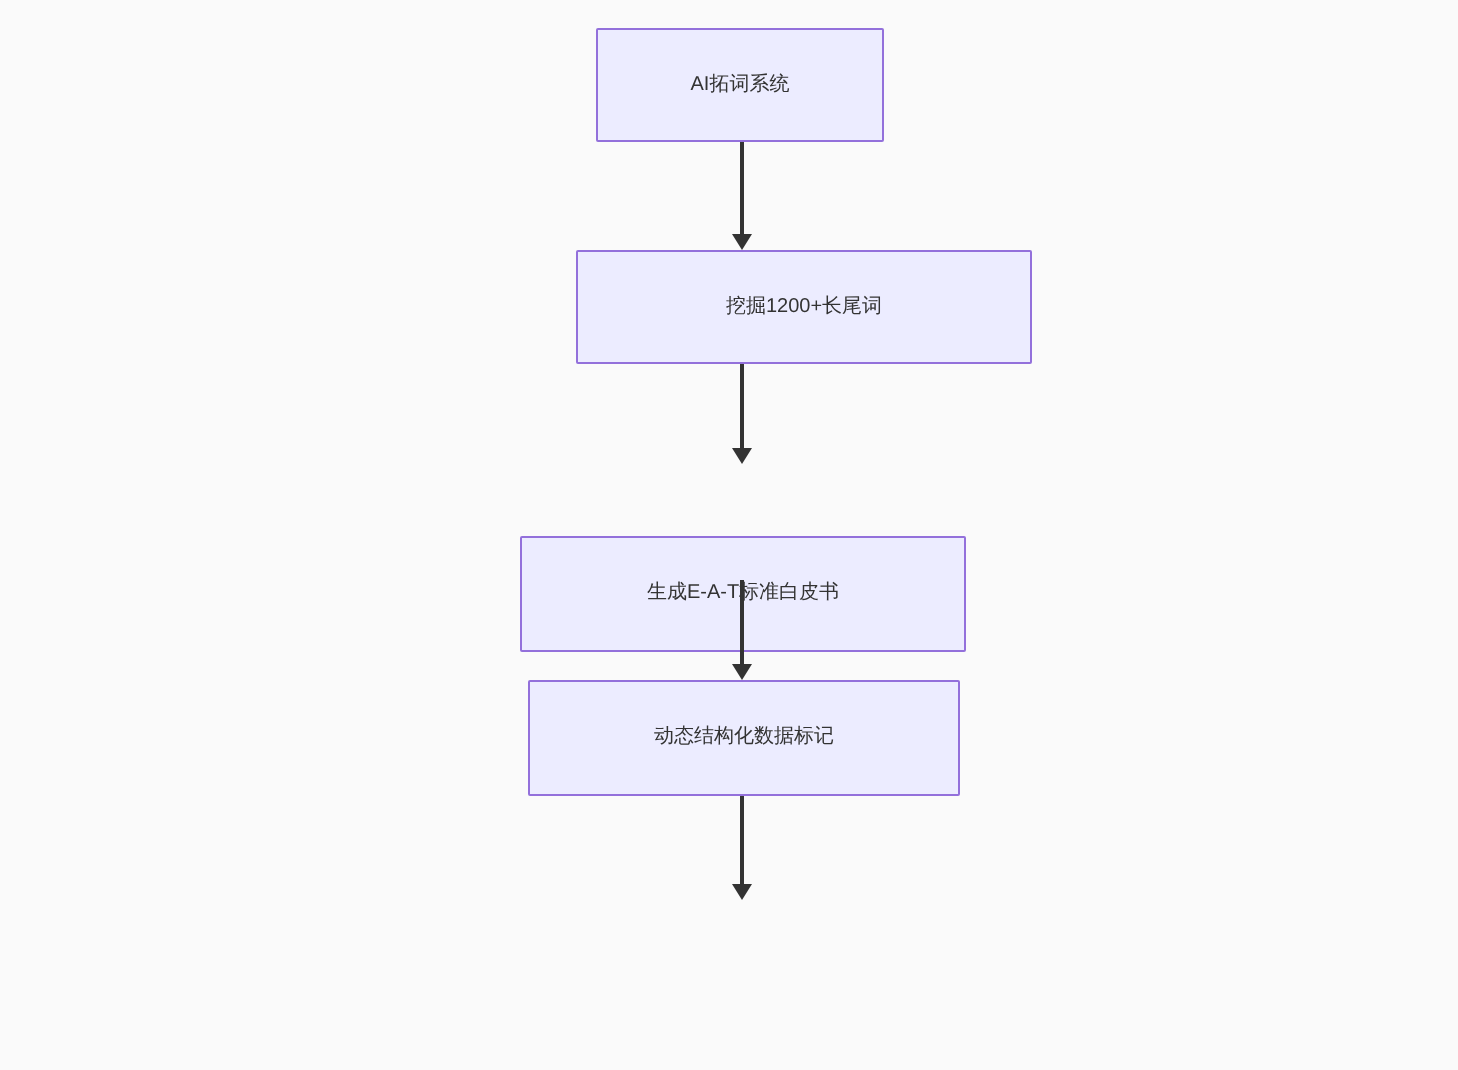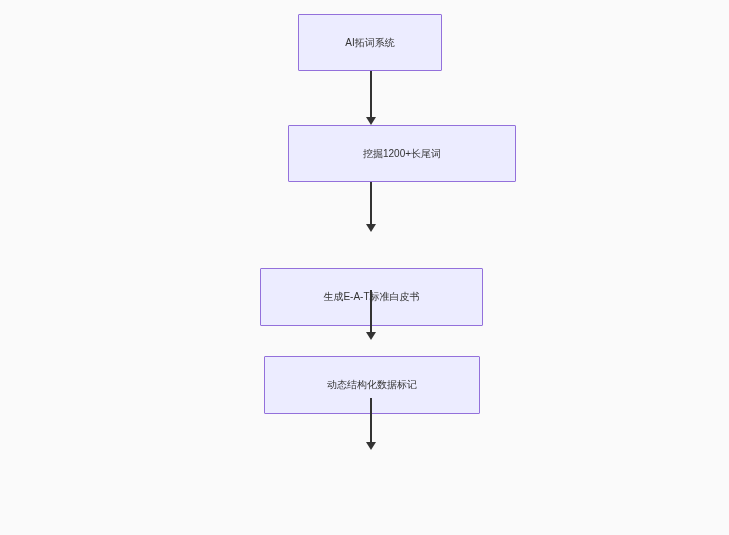--- a/index.html
+++ b/index.html
@@ -29,21 +29,21 @@
     justify-content: center;
     font-size: 10px;
     color: var(--text, #333333);
     text-align: center;
     line-height: 1.2;
     white-space: nowrap;
   }
   .n1 { left: 298px; top: 14px;  width: 144px; height: 57px; }
   .n2 { left: 288px; top: 125px; width: 228px; height: 57px; }
   .n3 { left: 260px; top: 232px; width: 223px; height: 58px; margin-top: 36px; }
-  .n4 { left: 264px; top: 340px; width: 216px; height: 58px; margin-top: 16px; }
+  .n4 { left: 264px; top: 340px; width: 216px; height: 58px; }
   .n5 { left: 254px; top: 450px; width: 233px; height: 56px; }
 
   .edge {
     position: absolute;
     left: 365px;
     width: 11px;
     display: flex;
     flex-direction: column;
     align-items: center;
   }

